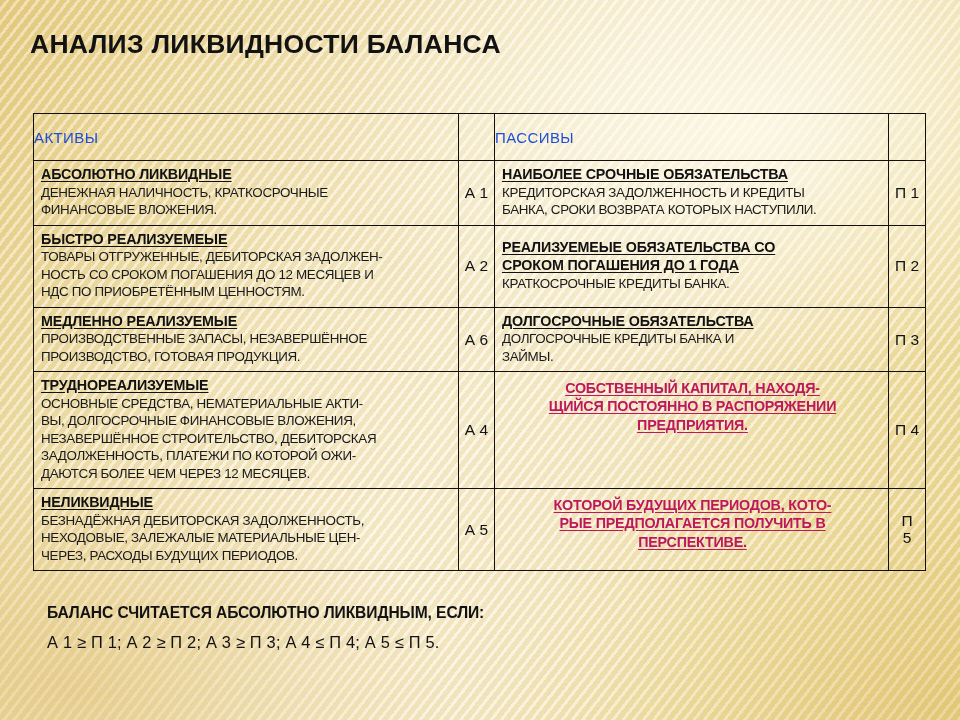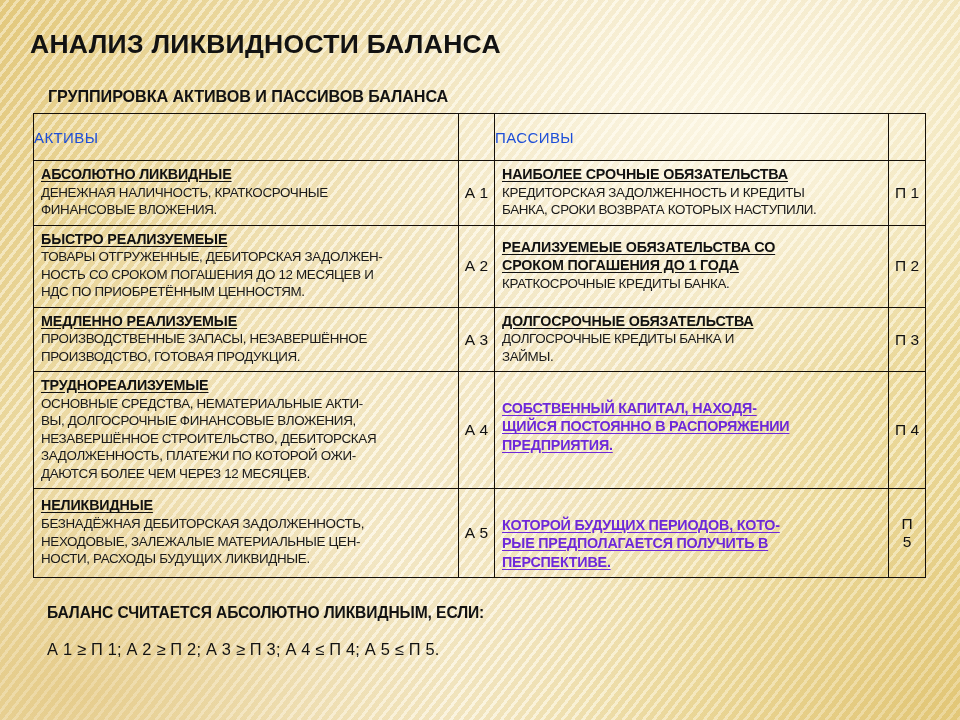--- a/index.html
+++ b/index.html
@@ -132,25 +132,24 @@
     color: #1a1a1a;
     line-height: 1.30;
     text-align: left;
     white-space: nowrap;
   }
   
   .block-bold {
     font-size: 14.3px;
     font-weight: bold;
     letter-spacing: -0.2px;
-    color: #6d28d9;
+    color: #be185d;
     line-height: 1.28;
-    text-align: left;
-    white-space: nowrap;
-    margin-top: 20px;
+    text-align: center;
+    white-space: nowrap;
   }
   .block-bold span {
     text-decoration: underline;
     text-underline-offset: 1.6px;
   }
 
   .code-cell {
     text-align: center;
     font-size: 15.5px;
     font-weight: normal;
@@ -167,36 +166,35 @@
     top: 604px;
     color: #121212;
   }
   .footer-line1 {
     font-size: 15.6px;
     font-weight: bold;
     letter-spacing: -0.1px;
     white-space: nowrap;
   }
   .footer-line2 {
-    margin-top: 18px;
+    margin-top: 11px;
     font-size: 16.4px;
     font-weight: normal;
     letter-spacing: 0.2px;
     white-space: nowrap;
   }
 </style>
 </head>
 <body>
 
 <div id="slide"></div>
 
 <div id="content">
 
   <div class="main-title">АНАЛИЗ ЛИКВИДНОСТИ БАЛАНСА</div>
-  <div class="sub-title">ГРУППИРОВКА АКТИВОВ И ПАССИВОВ БАЛАНСА</div>
 
   <table class="liq">
     <colgroup>
       <col class="col-assets">
       <col class="col-acode">
       <col class="col-liab">
       <col class="col-pcode">
     </colgroup>
     <tbody>
       <tr>
@@ -258,21 +256,21 @@
       <tr>
         <td>
           <div class="cell-inner">
             <div class="cell-title"><u>МЕДЛЕННО РЕАЛИЗУЕМЫЕ</u></div>
             <div class="cell-body">
               <div>ПРОИЗВОДСТВЕННЫЕ ЗАПАСЫ, НЕЗАВЕРШЁННОЕ</div>
               <div>ПРОИЗВОДСТВО, ГОТОВАЯ ПРОДУКЦИЯ.</div>
             </div>
           </div>
         </td>
-        <td class="code-cell">А 3</td>
+        <td class="code-cell">А 6</td>
         <td>
           <div class="cell-inner">
             <div class="cell-title"><u>ДОЛГОСРОЧНЫЕ ОБЯЗАТЕЛЬСТВА</u></div>
             <div class="cell-body">
               <div>ДОЛГОСРОЧНЫЕ КРЕДИТЫ БАНКА И</div>
               <div>ЗАЙМЫ.</div>
             </div>
           </div>
         </td>
         <td class="code-cell">П 3</td>
@@ -304,21 +302,21 @@
         <td class="code-cell">П 4</td>
       </tr>
 
       <tr>
         <td>
           <div class="cell-inner">
             <div class="cell-title"><u>НЕЛИКВИДНЫЕ</u></div>
             <div class="cell-body">
               <div>БЕЗНАДЁЖНАЯ  ДЕБИТОРСКАЯ ЗАДОЛЖЕННОСТЬ,</div>
               <div>НЕХОДОВЫЕ, ЗАЛЕЖАЛЫЕ МАТЕРИАЛЬНЫЕ ЦЕН-</div>
-              <div>НОСТИ, РАСХОДЫ БУДУЩИХ ЛИКВИДНЫЕ.</div>
+              <div>ЧЕРЕЗ, РАСХОДЫ БУДУЩИХ ПЕРИОДОВ.</div>
             </div>
           </div>
         </td>
         <td class="code-cell">А 5</td>
         <td style="vertical-align:top;">
           <div class="cell-inner" style="padding-top:7px;">
             <div class="block-bold">
               <div><span>КОТОРОЙ БУДУЩИХ ПЕРИОДОВ, КОТО-</span></div>
               <div><span>РЫЕ ПРЕДПОЛАГАЕТСЯ ПОЛУЧИТЬ В</span></div>
               <div><span>ПЕРСПЕКТИВЕ.</span></div>

